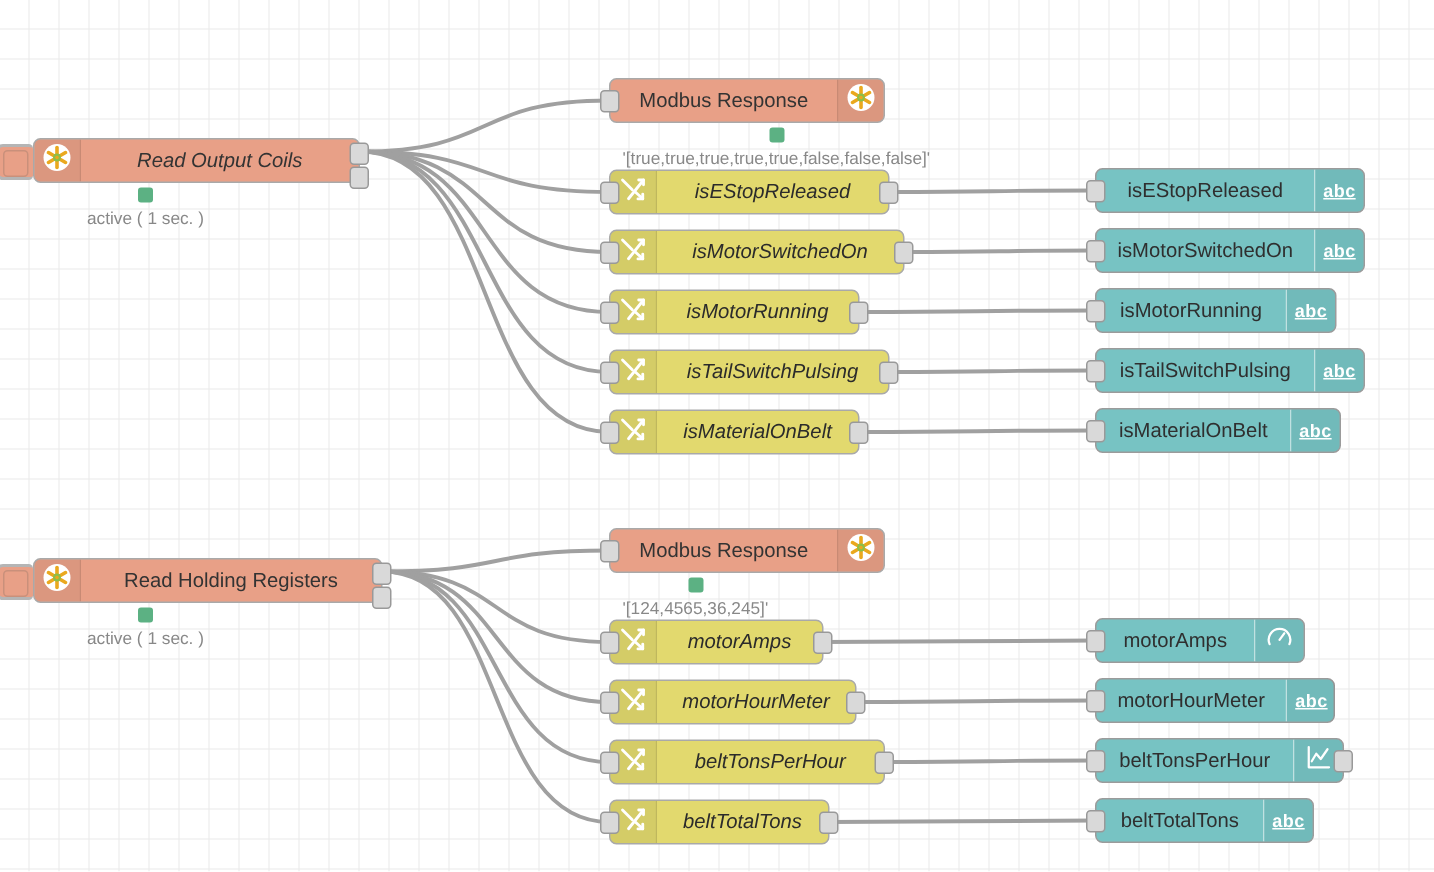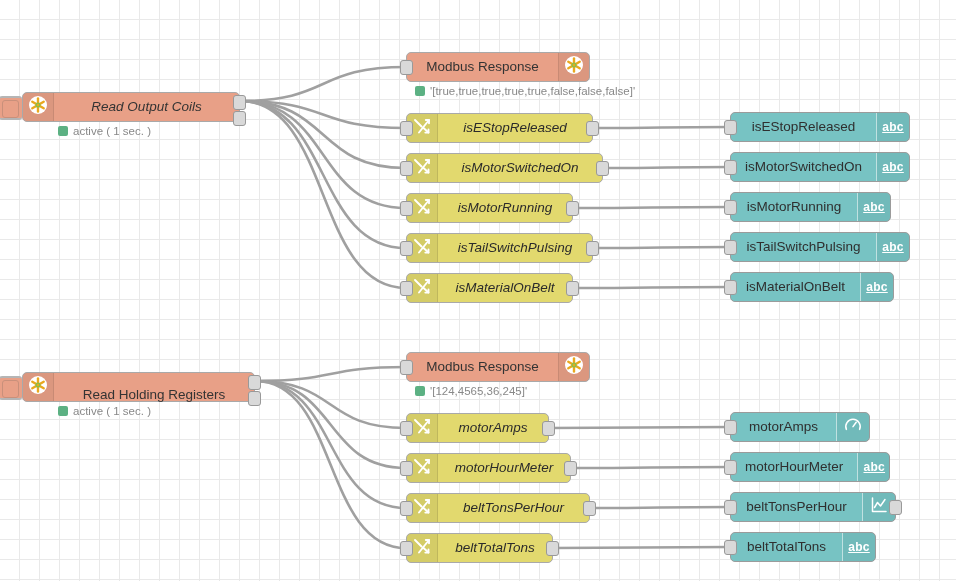--- a/index.html
+++ b/index.html
@@ -144,20 +144,21 @@
   .port.out { right: -7px; }
   
   .status {
     position: absolute;
     display: flex;
     align-items: center;
     gap: 5px;
     font-size: 11.5px;
     color: #888;
     white-space: nowrap;
+    flex-direction: column;
   }
   .status .dot {
     width: 10px; height: 10px;
     background: #5cb183;
     border-radius: 2px;
     flex: 0 0 auto;
   }
 </style>
 </head>
 <body>
@@ -326,21 +327,21 @@
           <span class="abc">abc</span>
         </div>
       </div>
       <div class="node n-ui" style="left: 730px; top: 272px; width: 164px;">
         <div class="port in" style="top:7px"></div>
         <div class="lbl">isMaterialOnBelt</div>
         <div class="icon-box">
           <span class="abc">abc</span>
         </div>
       </div>
-      <div class="node n-read" style="left: 22px; top: 372px; width: 233px; align-items: flex-end;">
+      <div class="node n-read" style="left: 22px; top: 372px; width: 233px;">
         <div class="btn-tab"></div>
         <div class="icon-box">
           <span class="ic"><svg width="20" height="20" viewBox="0 0 20 20">
               <circle cx="10" cy="10" r="9" fill="#fff"></circle>
               <g stroke="#eaa81e" stroke-width="2.4" stroke-linecap="round">
                 <line x1="10" y1="3.4" x2="10" y2="16.6"></line>
                 <line x1="4.3" y1="6.7" x2="15.7" y2="13.3"></line>
                 <line x1="4.3" y1="13.3" x2="15.7" y2="6.7"></line>
               </g>
               <circle cx="10" cy="10" r="2.6" fill="#8bbf4a"></circle>

